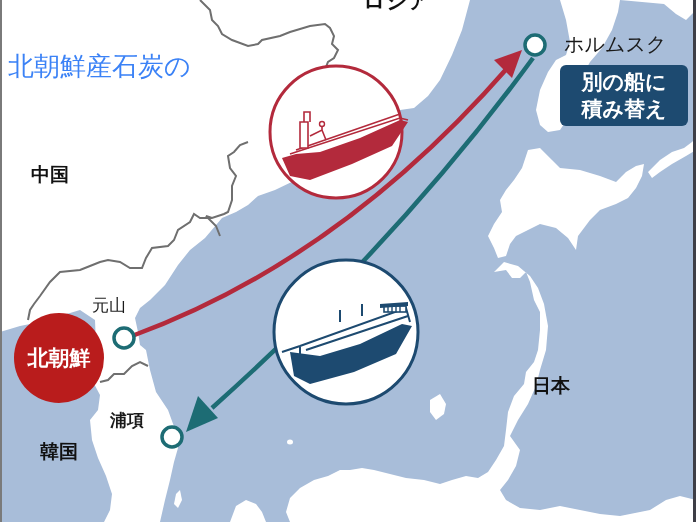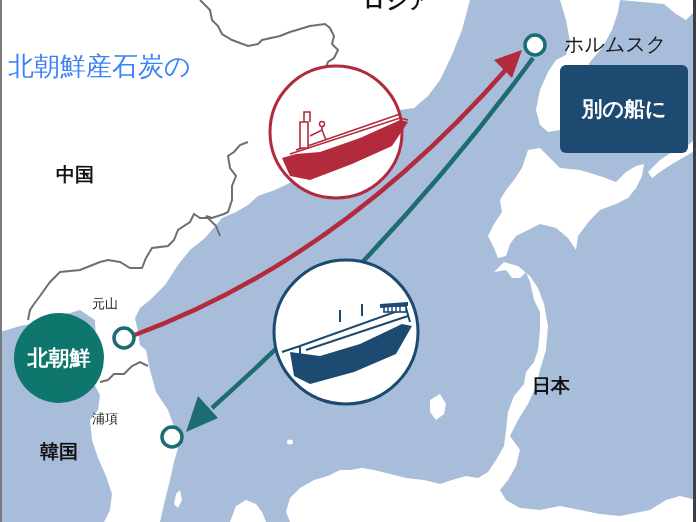--- a/index.html
+++ b/index.html
@@ -4,25 +4,25 @@
 <style>
   html, body { margin: 0; padding: 0; background: #ffffff; }
   body { width: 696px; height: 522px; overflow: hidden; position: relative;
          font-family: "DejaVu Sans", "Liberation Sans", sans-serif; }
   #map { position: absolute; left: 0; top: 0; width: 696px; height: 522px; }
   .frame-left { position: absolute; left: 0; top: 0; width: 2px; height: 522px; background: #7a7a7a; }
   .frame-right { position: absolute; right: 0; top: 0; width: 3px; height: 522px; background: #3e3e46; }
   .label { position: absolute; white-space: nowrap; line-height: 1; }
   .title { left: 8px; top: 49px; font-size: 26px; color: #3b82f6; line-height: 35px; letter-spacing: 0px; }
   .country { font-size: 19px; font-weight: bold; color: #111; }
-  .city { font-size: 13px; color: #1a1a1a; }
+  .city { font-size: 17px; color: #1a1a1a; }
   .nk-badge { position: absolute; left: 14px; top: 313px; width: 90px; height: 90px; border-radius: 50%;
-              background: #0f766e; color: #fff; font-size: 21px; font-weight: bold;
+              background: #b91c1c; color: #fff; font-size: 21px; font-weight: bold;
               display: flex; align-items: center; justify-content: center; }
-  .transship-box { position: absolute; left: 560px; top: 65px; width: 128px; height: 88px;
+  .transship-box { position: absolute; left: 560px; top: 65px; width: 128px; height: 61px;
                    background: #1d4a70; border-radius: 6px; color: #fff; font-size: 21px; font-weight: bold;
                    display: flex; flex-direction: column; align-items: center; justify-content: center; line-height: 27px; }
 </style>
 </head>
 <body>
 
 <svg id="map" viewBox="0 0 696 522" xmlns="http://www.w3.org/2000/svg">
 
   <rect x="0" y="0" width="696" height="522" fill="#a8bdd9"></rect>
 
@@ -83,27 +83,28 @@
 </svg>
 
 <div class="frame-left"></div>
 <div class="frame-right"></div>
 
 <div class="label title">
   <div>北朝鮮産石炭の</div>
 </div>
 
 <div class="label country" style="left:363px; top:-10px; font-size:22px;">ロシア</div>
-<div class="label country" style="left:56px; top:165px;font-family:Liberation Serif, serif;">中国</div>
+<div class="label country" style="left:31px; top:165px;font-family:Liberation Serif, serif;">中国</div>
 <div class="label country" style="left:40px; top:442px;text-align:center;">韓国</div>
 <div class="label country" style="left:532px; top:376px;">日本</div>
 
 <div class="nk-badge">
   <span>北朝鮮</span>
 </div>
 
 <div class="label city" style="left:92px; top:297px;">元山</div>
-<div class="label city" style="left:92px; top:412px;">浦項</div>
+<div class="label city" style="left:110px; top:412px;font-weight:bold;">浦項</div>
 <div class="label city" style="left:564px; top:34px; font-size:20px;">ホルムスク</div>
 
 <div class="transship-box">
   <div>別の船に</div>
+  <div>積み替え</div>
 </div>
 
 </body></html>

